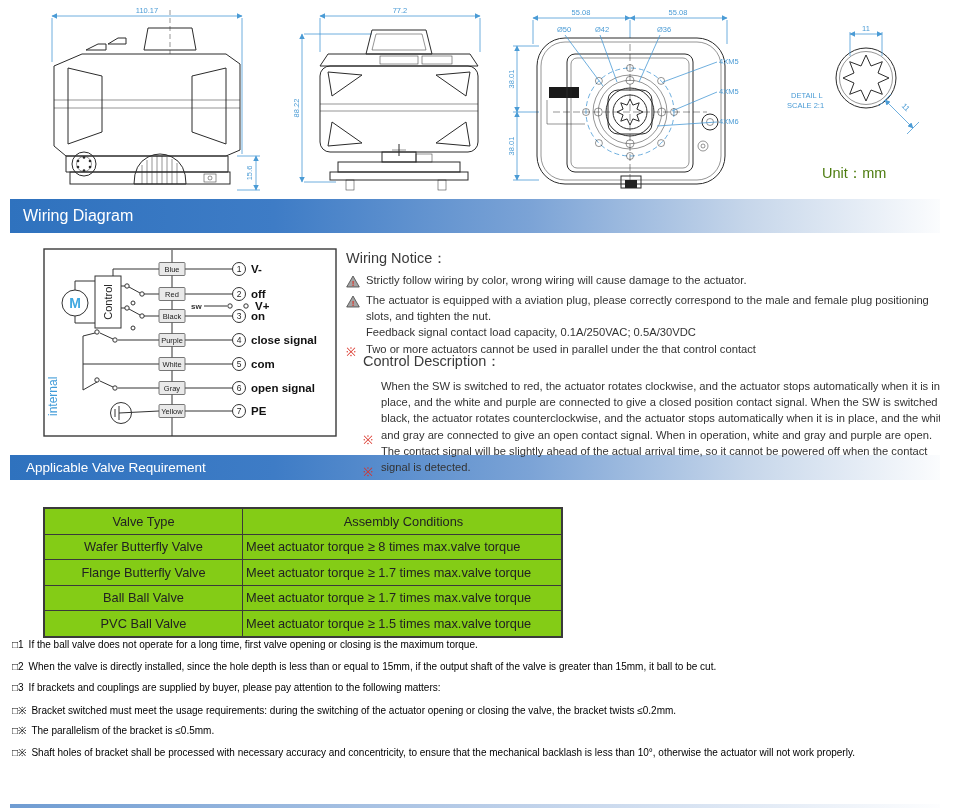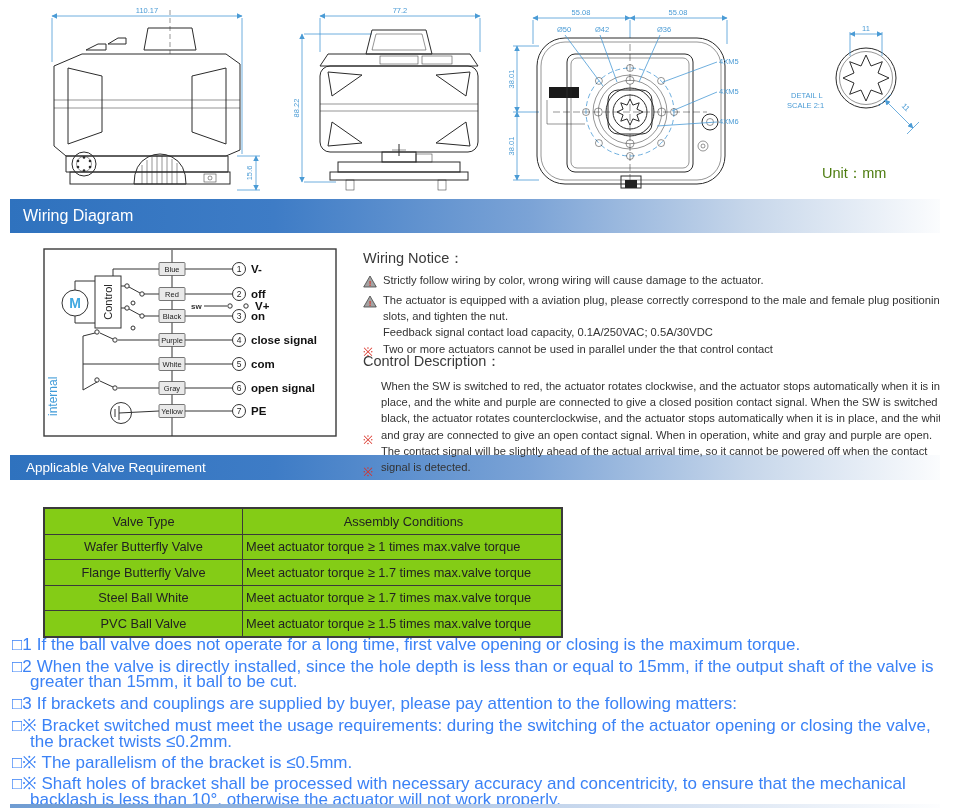--- a/index.html
+++ b/index.html
@@ -8,38 +8,38 @@
   .abs{position:absolute;}
   
   .bar{position:absolute;left:10px;width:944px;color:#fff;
        background:linear-gradient(to right,#2f72be 0%,#3e7cc6 28%,#7ba3d6 55%,#c6d6ea 78%,#ffffff 100%);}
   .bar1{top:199px;height:34px;font-size:16px;line-height:34px;padding-left:13px;box-sizing:border-box;}
   .bar2{top:455px;height:25px;font-size:13.5px;line-height:25px;padding-left:16px;box-sizing:border-box;z-index:1;}
   .bottomstrip{position:absolute;left:10px;top:804px;width:944px;height:4px;
        background:linear-gradient(to right,#6f9cd2 0%,#b9cde8 50%,#fff 100%);}
   
   .blocktitle{font-size:14.5px;color:#3a3a3a;margin:0 0 5px 0;}
-  .notice{position:absolute;left:363px;top:249px;width:592px;}
+  .notice{position:absolute;left:346px;top:249px;width:592px;}
   .nrow{display:flex;align-items:flex-start;margin-bottom:1px;}
   .nicon{width:20px;flex:0 0 20px;padding-top:1px;}
   .ntext{font-size:11.2px;line-height:15.6px;color:#333;}
   .refmark{color:#d93025;font-size:12px;}
   .desc{position:absolute;left:363px;top:352px;width:594px;z-index:3;}
   .descbody{position:relative;margin-top:7px;}
   .descp{margin:0;padding-left:18px;font-size:11.2px;line-height:16.2px;color:#333;}
   .descmark{position:absolute;left:0;font-size:12px;color:#d93025;}
   
   table.vt{position:absolute;left:43px;top:507px;border-collapse:collapse;table-layout:fixed;
            font-size:12.8px;color:#222;background:#84cc16;}
   table.vt td,table.vt th{border:1px solid #3a3a3a;height:24.5px;padding:0;font-weight:normal;}
   table.vt{border:2px solid #3a3a3a;}
   .c1{width:197px;text-align:center;}
   .c2{width:315px;text-align:left;padding-left:3px !important;}
   
-  .notes{position:absolute;left:12px;top:637px;width:938px;font-size:17px;color:#3b82f6;line-height:15.6px;}
+  .notes{position:absolute;left:12px;top:637px;width:938px;font-size:10px;color:#000000;line-height:15.6px;}
   .note{padding-left:18px;text-indent:-18px;}
   .np{margin-right:5px;}
   .mb6{margin-bottom:6px;} .mb7{margin-bottom:7px;} .mb5{margin-bottom:5px;}
   .unit{position:absolute;left:822px;top:164px;font-size:14.5px;color:#4d7c0f;}
   
   svg text{font-family:"Liberation Sans",sans-serif;}
   .dt{fill:#4a9bd5;font-size:7.5px;}
   .dl{stroke:#4a9bd5;stroke-width:0.8;fill:none;}
   .pl{stroke:#2b2b2b;stroke-width:1;fill:none;}
   .pl2{stroke:#2b2b2b;stroke-width:0.5;fill:none;}
@@ -402,28 +402,28 @@
   </div>
 
   <table class="vt">
     <tbody>
         <tr>
       <th class="c1">Valve Type</th>
       <th class="c2" style="text-align:center;">Assembly Conditions</th>
     </tr>
     <tr>
       <td class="c1">Wafer Butterfly Valve</td>
-      <td class="c2">Meet actuator torque ≥ 1 times max.valve torque</td>
+      <td class="c2">Meet actuator torque ≥ 8 times max.valve torque</td>
     </tr>
     <tr>
       <td class="c1">Flange Butterfly Valve</td>
       <td class="c2">Meet actuator torque ≥ 1.7 times max.valve torque</td>
     </tr>
     <tr>
-      <td class="c1">Steel Ball White</td>
+      <td class="c1">Ball Ball Valve</td>
       <td class="c2">Meet actuator torque ≥ 1.7 times max.valve torque</td>
     </tr>
     <tr>
       <td class="c1">PVC Ball Valve</td>
       <td class="c2">Meet actuator torque ≥ 1.5 times max.valve torque</td>
     </tr>
   </tbody>
     </table>
 
   <div class="notes">

